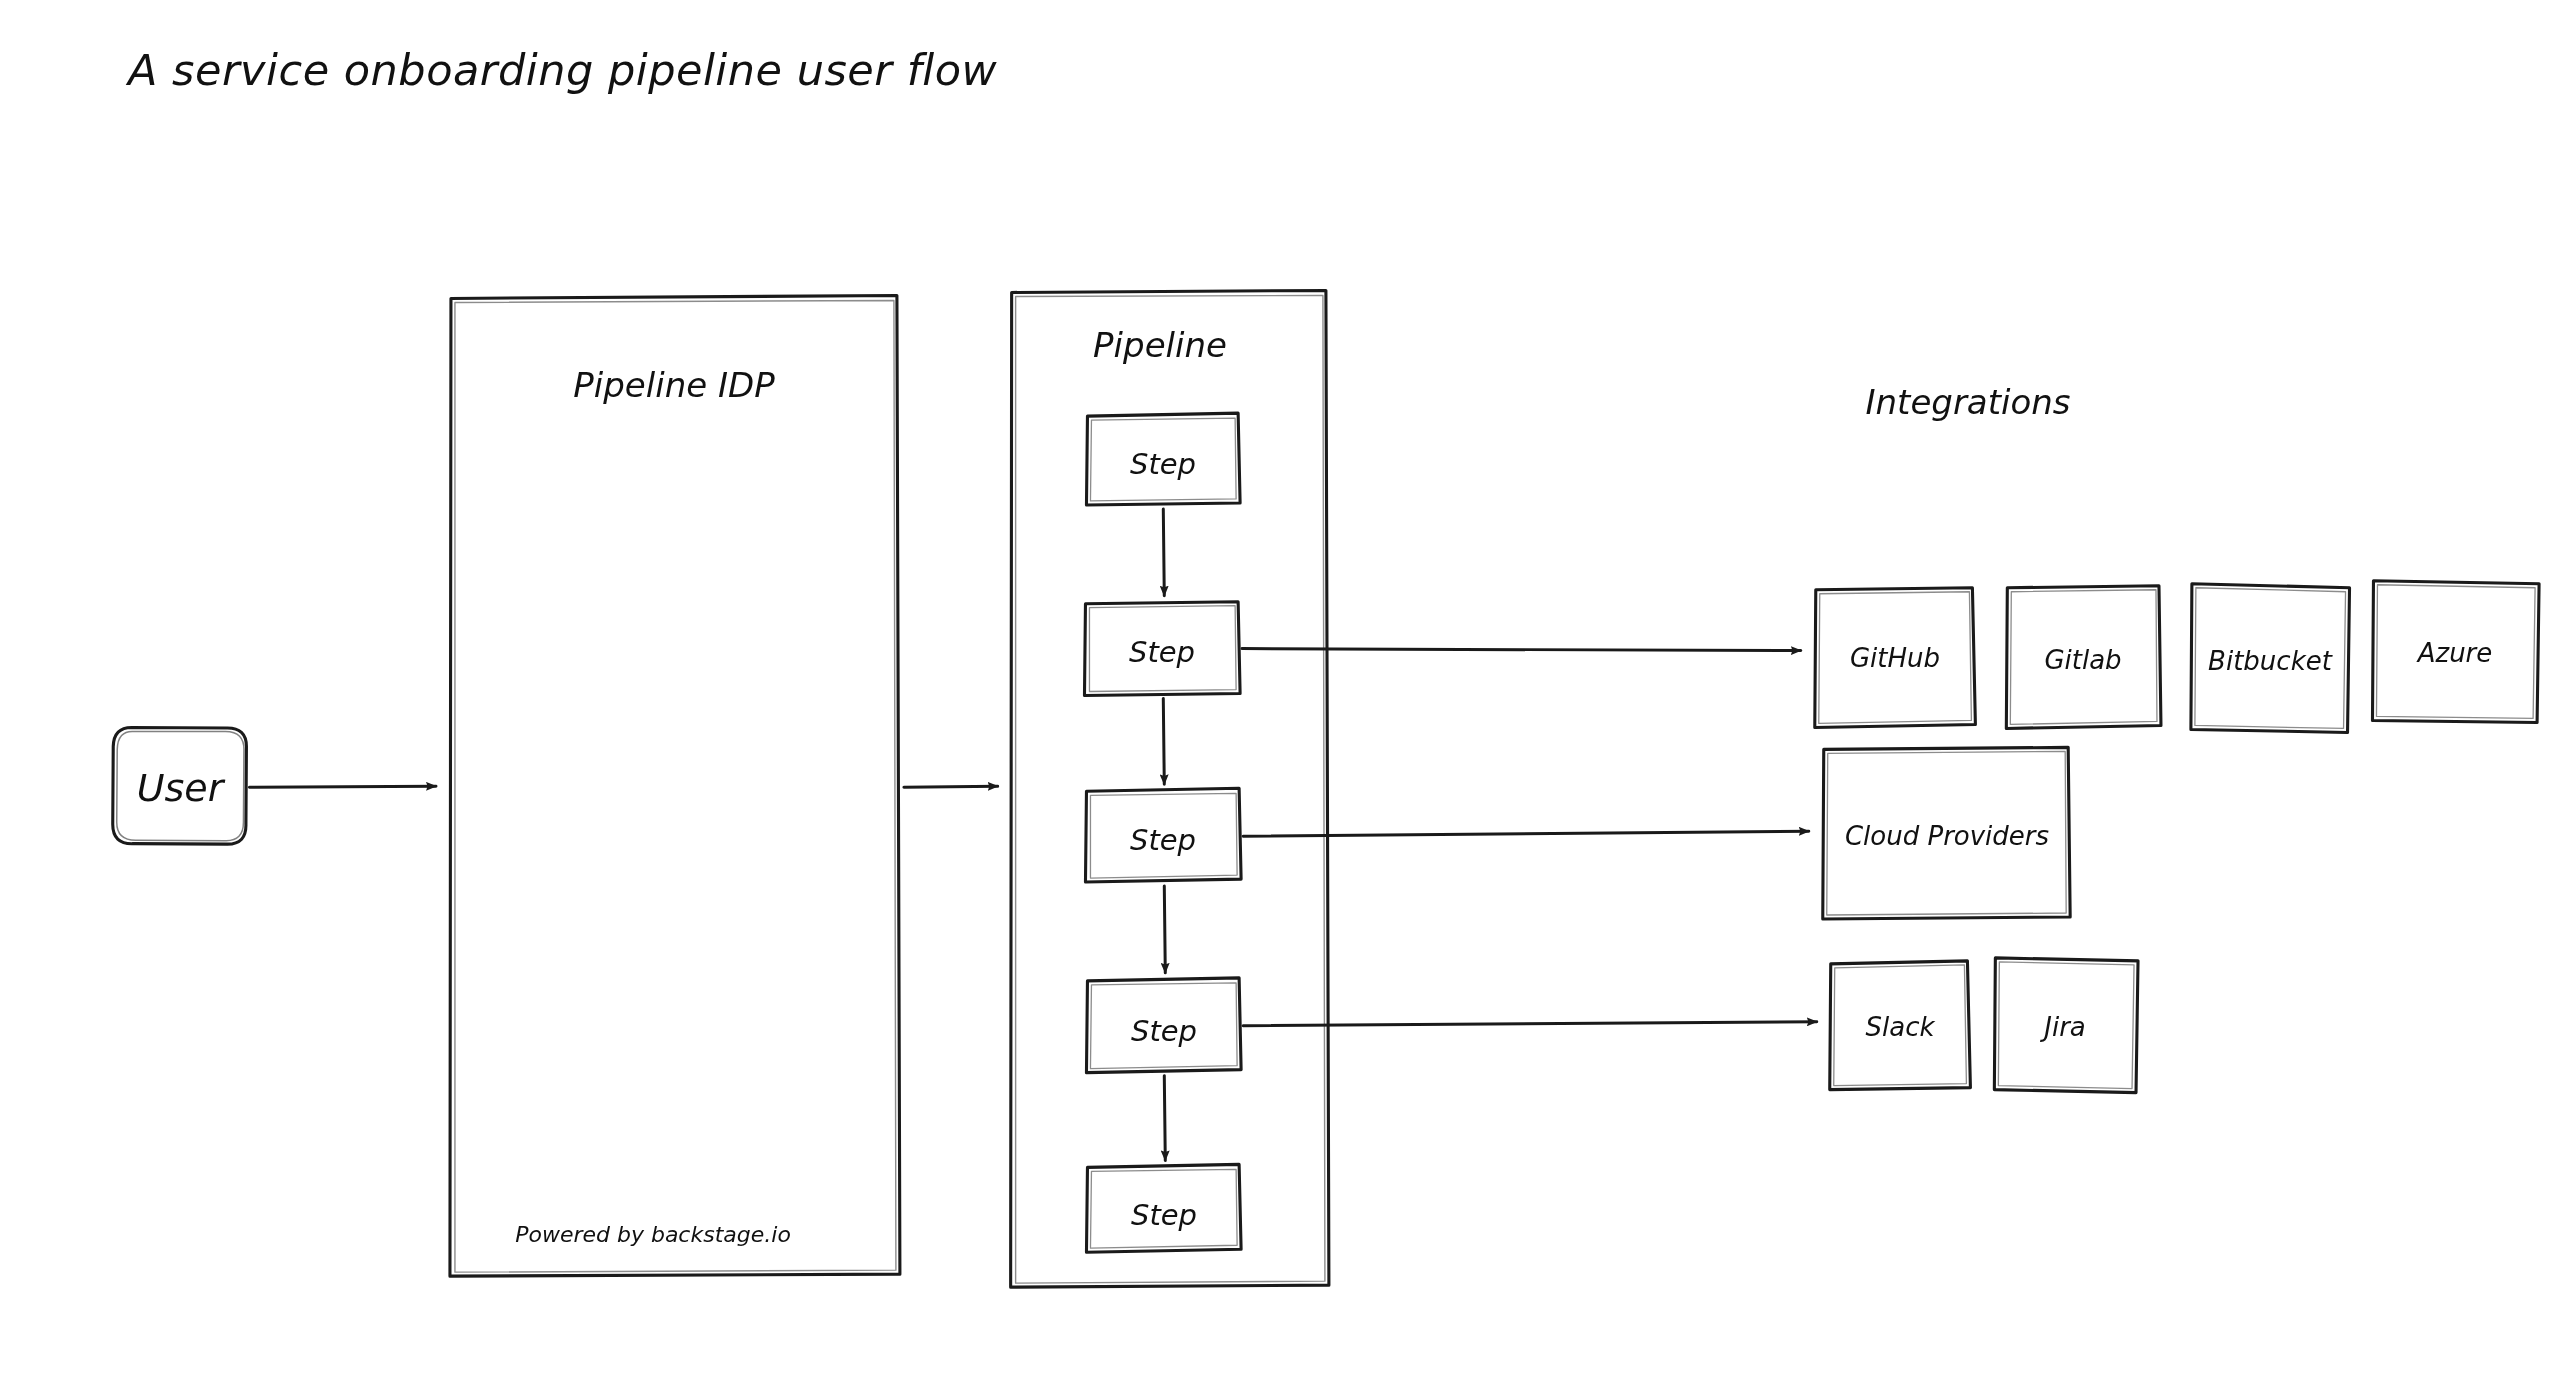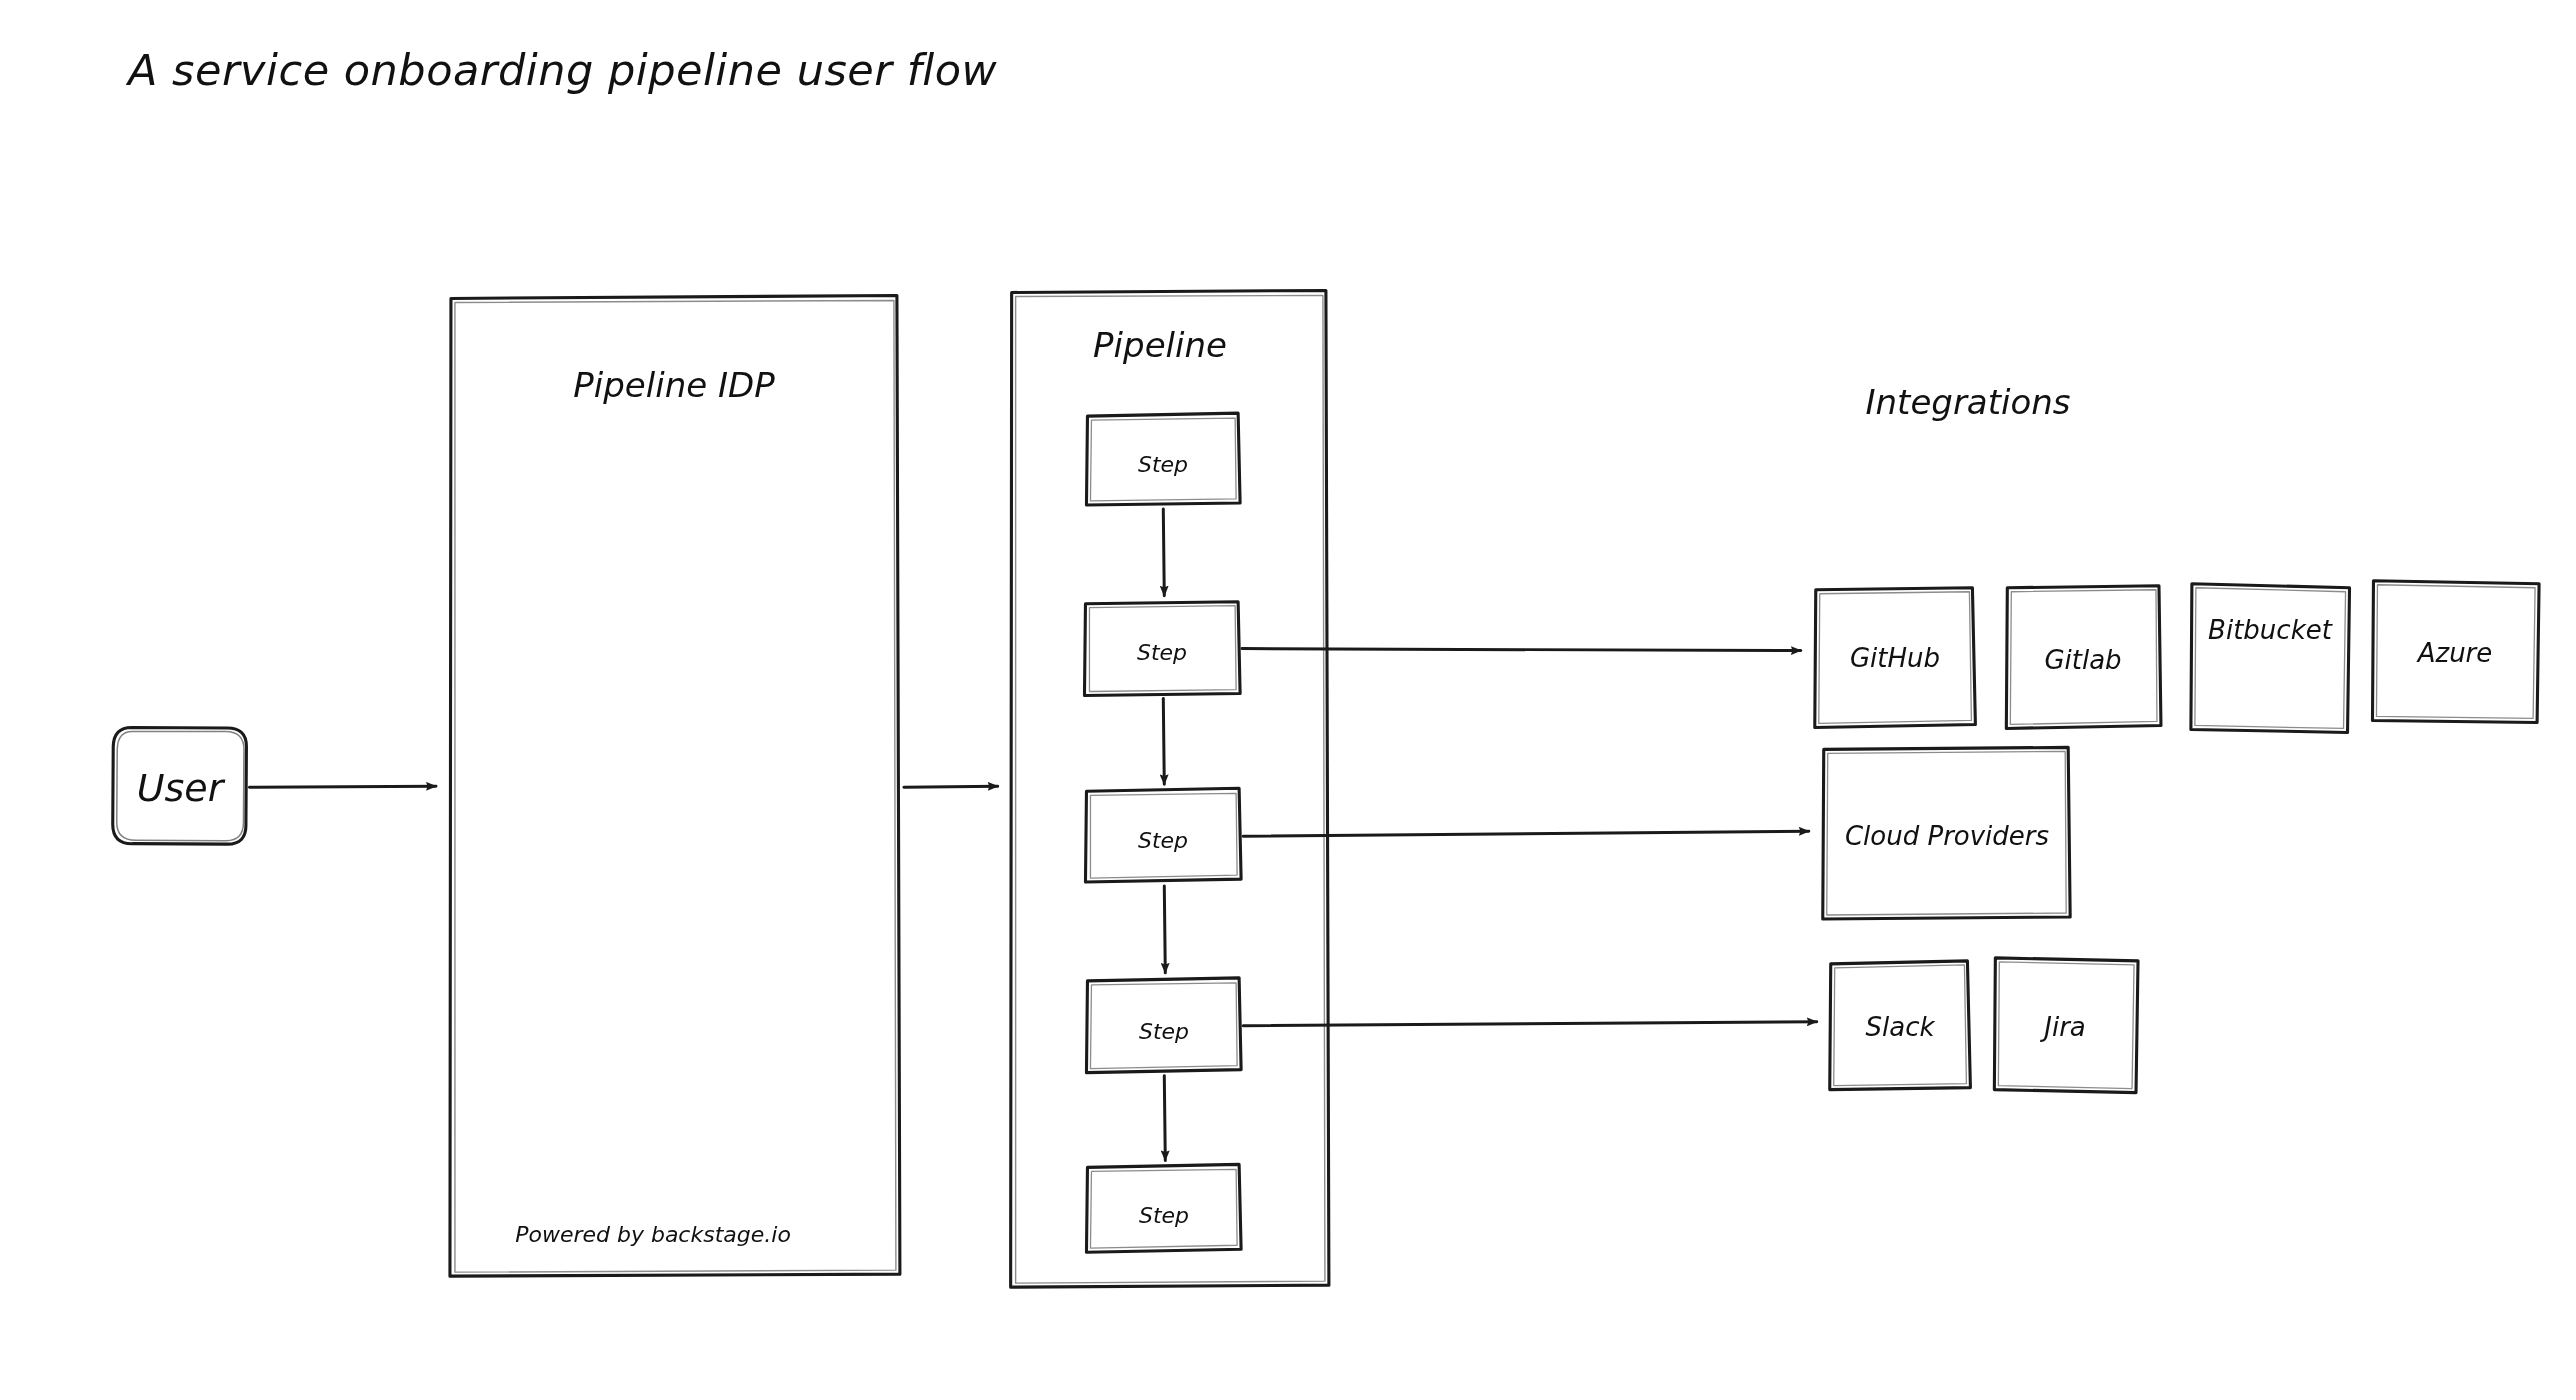--- a/index.html
+++ b/index.html
@@ -50,21 +50,21 @@
   }
   .big-label {
     font-size: 38px;
     font-style: italic;
   }
   .box-label {
     font-size: 26px;
     font-style: italic;
   }
   .step-label {
-    font-size: 22px;
+    font-size: 29px;
     font-style: italic;
     text-align: right;
   }
   .footer-label {
     font-size: 22px;
     font-style: italic;
   }
   .hit {
     position: absolute;
     background: transparent;
@@ -182,21 +182,21 @@
   <div class="lbl step-label lbl-center" style="left:1163px; top:464px;">Step</div>
   <div class="lbl step-label lbl-center" style="left:1162px; top:652px;">Step</div>
   <div class="lbl step-label lbl-center" style="left:1163px; top:840px;">Step</div>
   <div class="lbl step-label lbl-center" style="left:1164px; top:1031px;">Step</div>
   <div class="lbl step-label lbl-center" style="left:1164px; top:1215px;">Step</div>
 
   <div class="lbl panel-title lbl-center" style="left:1968px; top:402px;">Integrations</div>
 
   <div class="lbl box-label lbl-center" style="left:1895px; top:658px;">GitHub</div>
   <div class="lbl box-label lbl-center" style="left:2083px; top:660px;">Gitlab</div>
-  <div class="lbl box-label lbl-center" style="left:2270px; top:630px;">Bitbucket</div>
+  <div class="lbl box-label lbl-center" style="left:2270px; top:661px;">Bitbucket</div>
   <div class="lbl box-label lbl-center" style="left:2455px; top:653px;">Azure</div>
 
   <div class="lbl box-label lbl-center" style="left:1947px; top:836px;">Cloud Providers</div>
 
   <div class="lbl box-label lbl-center" style="left:1900px; top:1027px;">Slack</div>
   <div class="lbl box-label lbl-center" style="left:2065px; top:1027px;">Jira</div>
 
   <div class="hit" style="left:113px; top:726px; width:135px; height:119px;"></div>
   <div class="hit" style="left:450px; top:294px; width:451px; height:983px;"></div>
   <div class="hit" style="left:1010px; top:289px; width:320px; height:998px;"></div>

